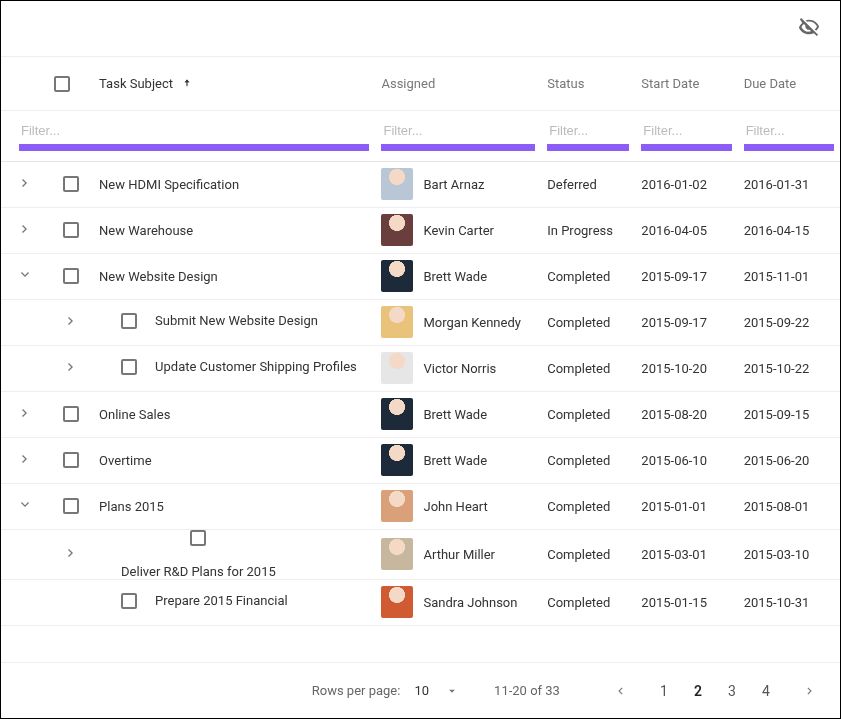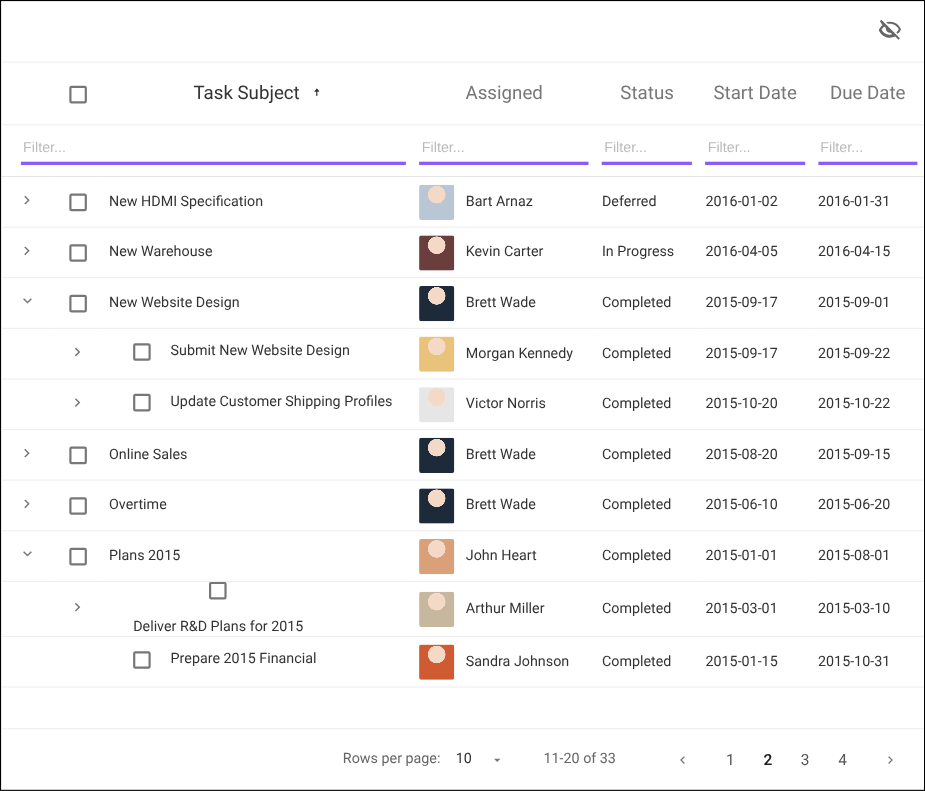--- a/index.html
+++ b/index.html
@@ -35,43 +35,43 @@
     table-layout: fixed;
   }
   col.c-exp     { width: 46px; }
   col.c-chk     { width: 44px; }
   col.c-subject { width: 276px; }
   col.c-assigned{ width: 162px; }
   col.c-status  { width: 92px; }
   col.c-start   { width: 100px; }
   col.c-due     { width: 100px; }
   thead th {
-    text-align: center;
+    text-align: left;
     font-weight: 400;
     color: #777;
-    font-size: 17px;
+    font-size: 13px;
     padding: 18px 6px;
     border-bottom: 1px solid #eee;
     white-space: nowrap;
   }
   thead th.sorted { color: #333; }
   .sort-ind {
     display: inline-block;
     margin-left: 6px;
     font-size: 11px;
     vertical-align: middle;
   }
   tr.filter-row td {
     padding: 6px 6px 10px 6px;
     border-bottom: 1px solid #e5e5e5;
   }
   .filter-input {
     width: 100%;
     border: none;
-    border-bottom: 3px solid #8b5cf6;
+    border-bottom: 7px solid #8b5cf6;
     font-size: 13px;
     padding: 6px 2px;
     outline: none;
     color: #333;
     background: transparent;
   }
   .filter-input::placeholder { color: #bbb; }
   tbody.data tr { border-bottom: 1px solid #eee; }
   tbody.data td {
     padding: 0 6px;
@@ -255,21 +255,21 @@
           </td>
           <td class="subject-cell">New Website Design</td>
           <td>
             <span class="assigned-cell">
        <span class="avatar" style="background: radial-gradient(circle at 50% 28%, #f3d9c6 0 28%, transparent 29%), #1d2a3a;"></span>
        <span>Brett Wade</span>
      </span>
           </td>
           <td>Completed</td>
           <td>2015-09-17</td>
-          <td>2015-09-01</td>
+          <td>2015-11-01</td>
         </tr>
         <tr class="child">
           <td></td>
           <td>
             <span class="exp-wrap">
               <span class="exp"><svg width="16" height="16" viewBox="0 0 24 24">
                   <path fill="#777" d="M9 6l6 6-6 6-1.4-1.4L12.2 12 7.6 7.4z"></path>
                 </svg></span>
             </span>
           </td>

